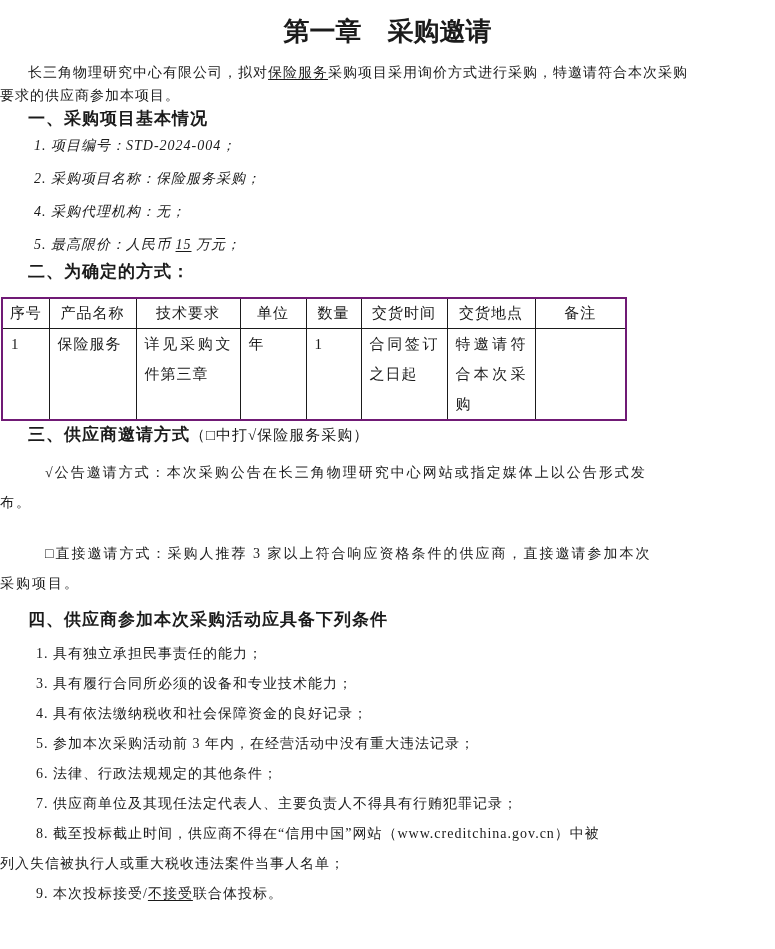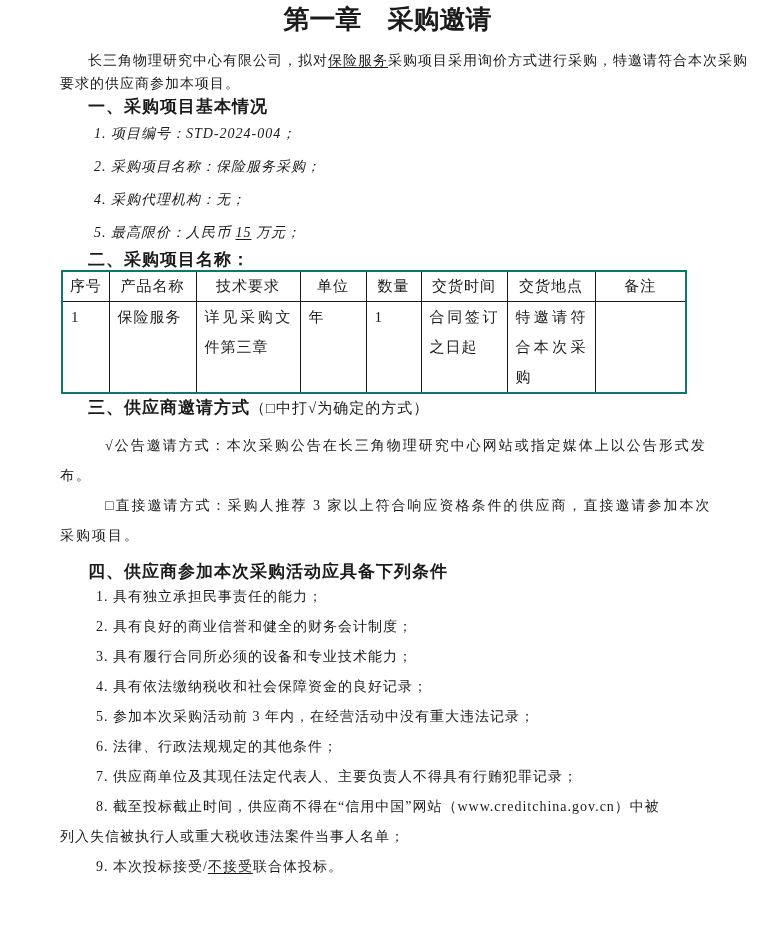--- a/index.html
+++ b/index.html
@@ -13,23 +13,23 @@
     letter-spacing: 1px;
     overflow: hidden;
   }
   .title {
     font-family: "Liberation Sans", "DejaVu Sans", sans-serif;
     font-weight: 700;
     font-size: 26px;
     line-height: 34px;
     letter-spacing: 0;
     text-align: center;
-    margin-top: 2px;
+    margin-top: 14px;
   }
-  .content { padding-left: 60px; width: 775px; }
+  .content { width: 775px; }
   .h {
     font-family: "Liberation Sans", "DejaVu Sans", sans-serif;
     font-weight: 700;
     font-size: 17px;
     line-height: 20px;
     padding-left: 28px;
     letter-spacing: 1px;
   }
   .h1 { margin-top: 2px; }
   .h2 { margin-top: 1px; }
@@ -49,35 +49,36 @@
   }
   .s1-item { line-height: 33px; text-indent: 34px; font-style: italic; }
   .s3-para {
     width: 695px;
     line-height: 30px;
     text-indent: 45px;
     white-space: pre-line;
     letter-spacing: 2px;
   }
   .p1 { margin-top: 13px; }
-  .p2 { margin-top: 0; }
-  .s4 { }
+  .p2 { margin-top: 21px; }
+  .s4 { margin-top: 9px; }
   .s4-item {
     width: 695px;
     line-height: 30px;
     text-indent: 36px;
     white-space: pre-line;
   }
   .u { text-decoration: underline; text-underline-offset: 2px; }
   table.ptable {
     border-collapse: collapse;
     table-layout: fixed;
     width: 624px;
     margin-left: 1px;
-    border: 2px solid #0f766e;
+    border: 2px solid #701a75;
+    margin-top: 15px;
   }
   .ptable th, .ptable td { border: 1px solid #1b1b1b; }
   .ptable th {
     height: 30px;
     font-weight: 400;
     font-size: 15px;
     text-align: center;
     padding: 0 2px;
     letter-spacing: 1px;
   }
@@ -104,21 +105,21 @@
 
   <div class="h h1">一、采购项目基本情况</div>
 
   <div>
     <div class="s1-item"><span>1. 项目编号：STD-2024-004；</span><span class="u"></span><span></span></div>
     <div class="s1-item"><span>2. 采购项目名称：保险服务采购；</span><span class="u"></span><span></span></div>
     <div class="s1-item"><span>4. 采购代理机构：无；</span><span class="u"></span><span></span></div>
     <div class="s1-item"><span>5. 最高限价：人民币 </span><span class="u">15</span><span> 万元；</span></div>
   </div>
 
-  <div class="h h2">二、采购项目名称：</div>
+  <div class="h h2">二、为确定的方式：</div>
 
   <table class="ptable">
     <colgroup>
       <col style="width:47px">
         <col style="width:87px">
         <col style="width:104px">
         <col style="width:66px">
       <col style="width:55px">
         <col style="width:86px">
         <col style="width:88px">
@@ -143,32 +144,31 @@
         <td>详见采购文件第三章</td>
         <td>年</td>
         <td>1</td>
         <td>合同签订之日起</td>
         <td>特邀请符合本次采购</td>
         <td></td>
       </tr>
     </tbody>
   </table>
 
-  <div class="h h3"><span>三、供应商邀请方式</span><span class="note">（□中打√为确定的方式）</span></div>
+  <div class="h h3"><span>三、供应商邀请方式</span><span class="note">（□中打√保险服务采购）</span></div>
 
   <div class="s3-para p1">√公告邀请方式：本次采购公告在长三角物理研究中心网站或指定媒体上以公告形式发
 布。</div>
   <div class="s3-para p2">□直接邀请方式：采购人推荐 3 家以上符合响应资格条件的供应商，直接邀请参加本次
 采购项目。</div>
 
   <div class="h h4">四、供应商参加本次采购活动应具备下列条件</div>
 
   <div class="s4">
     <div class="s4-item"><span>1. 具有独立承担民事责任的能力；</span><span class="u"></span><span></span></div>
-    <div class="s4-item"><span>2. 具有良好的商业信誉和健全的财务会计制度；</span><span class="u"></span><span></span></div>
     <div class="s4-item"><span>3. 具有履行合同所必须的设备和专业技术能力；</span><span class="u"></span><span></span></div>
     <div class="s4-item"><span>4. 具有依法缴纳税收和社会保障资金的良好记录；</span><span class="u"></span><span></span></div>
     <div class="s4-item"><span>5. 参加本次采购活动前 3 年内，在经营活动中没有重大违法记录；</span><span class="u"></span><span></span></div>
     <div class="s4-item"><span>6. 法律、行政法规规定的其他条件；</span><span class="u"></span><span></span></div>
     <div class="s4-item"><span>7. 供应商单位及其现任法定代表人、主要负责人不得具有行贿犯罪记录；</span><span class="u"></span><span></span></div>
     <div class="s4-item"><span>8. 截至投标截止时间，供应商不得在“信用中国”网站（www.creditchina.gov.cn）中被
 列入失信被执行人或重大税收违法案件当事人名单；</span><span class="u"></span><span></span></div>
     <div class="s4-item"><span>9. 本次投标接受/</span><span class="u">不接受</span><span>联合体投标。</span></div>
   </div>
 

